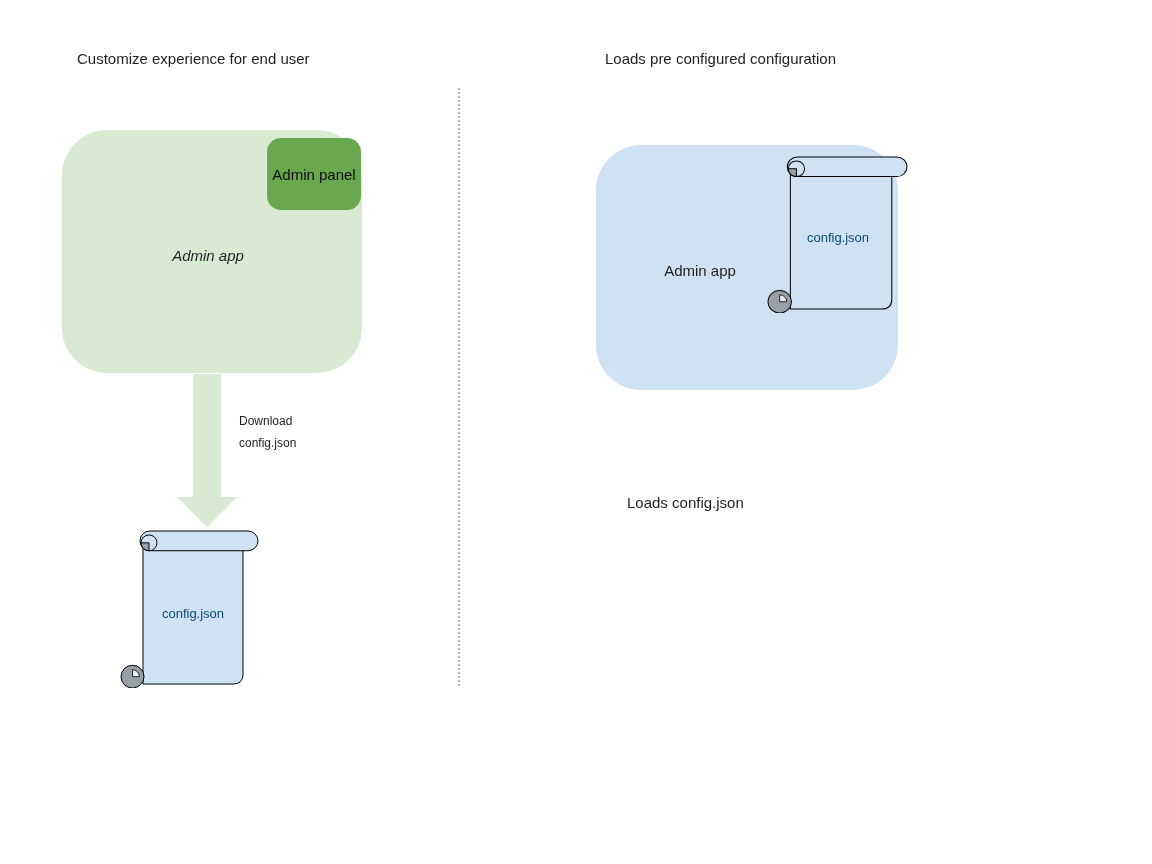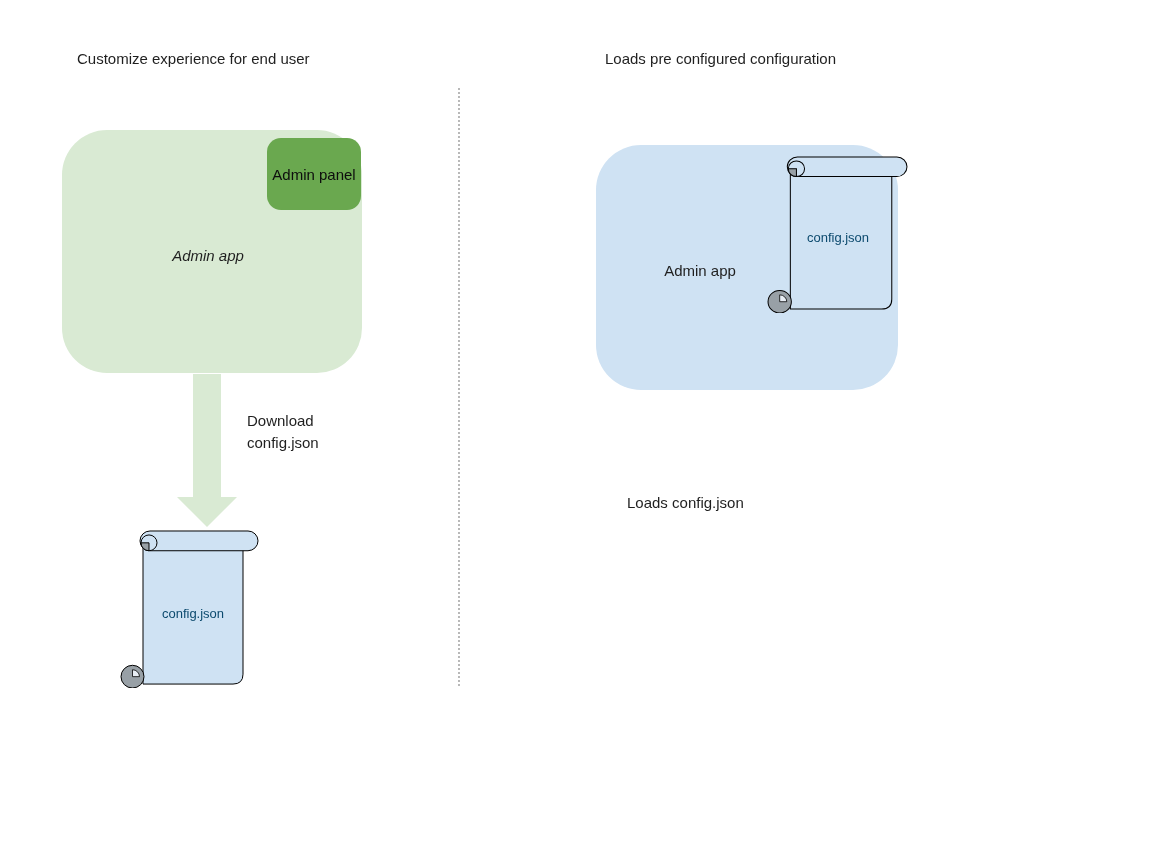--- a/index.html
+++ b/index.html
@@ -52,23 +52,23 @@
   .box-label {
     font-size: 15px;
     line-height: 19px;
     text-align: center;
     color: #1f1f1f;
   }
   .admin-app-label { left: 76px; top: 246px; width: 264px; font-style: italic; }
   .demo-app-label  { left: 650px; top: 261px; width: 100px; }
   .arrow-svg { left: 177px; top: 374px; }
   .arrow-caption {
-    left: 247px; top: 410px;
+    left: 239px; top: 410px;
     width: 100px;
-    font-size: 15px;
+    font-size: 12px;
     line-height: 22px;
     color: #1f1f1f;
   }
   .scroll-svg-left  { left: 119px; top: 530px; }
   .scroll-svg-right { left: 766px; top: 156px; }
   .scroll-label {
     font-size: 13px;
     line-height: 17px;
     text-align: center;
     color: #0c4a6e;

